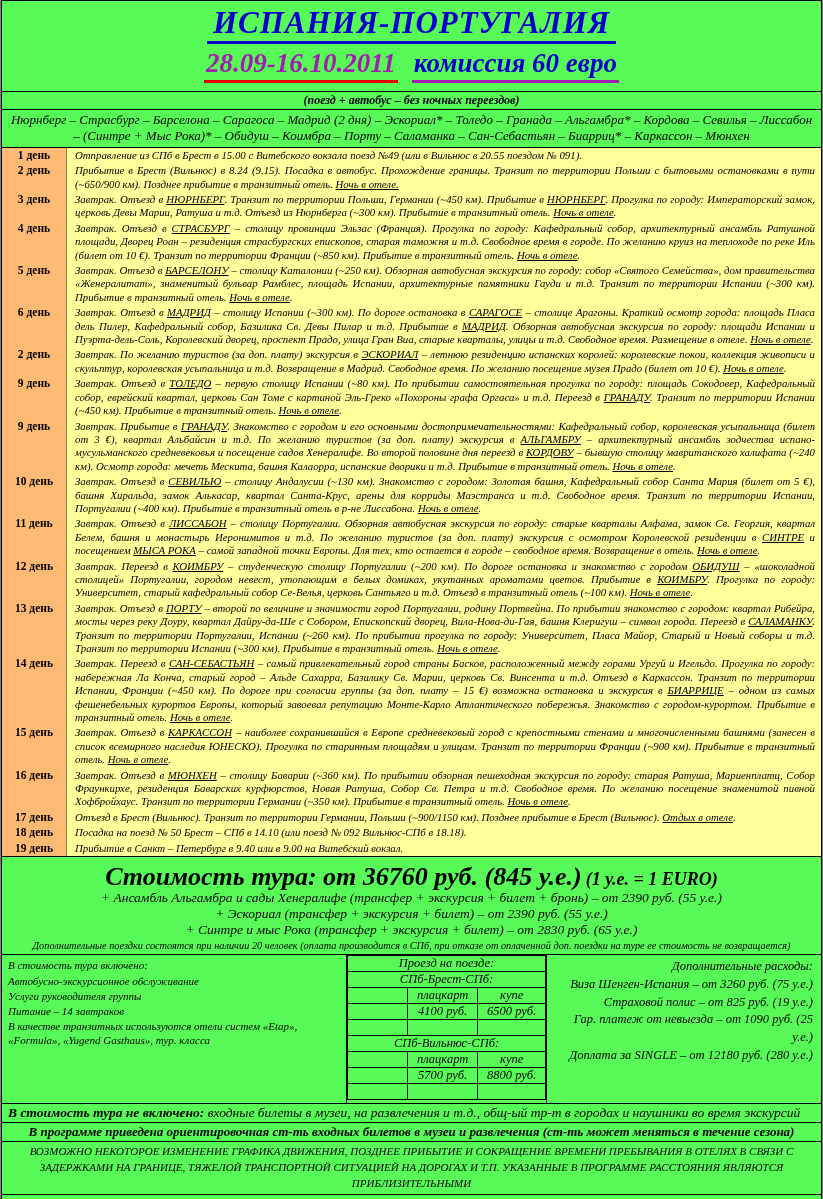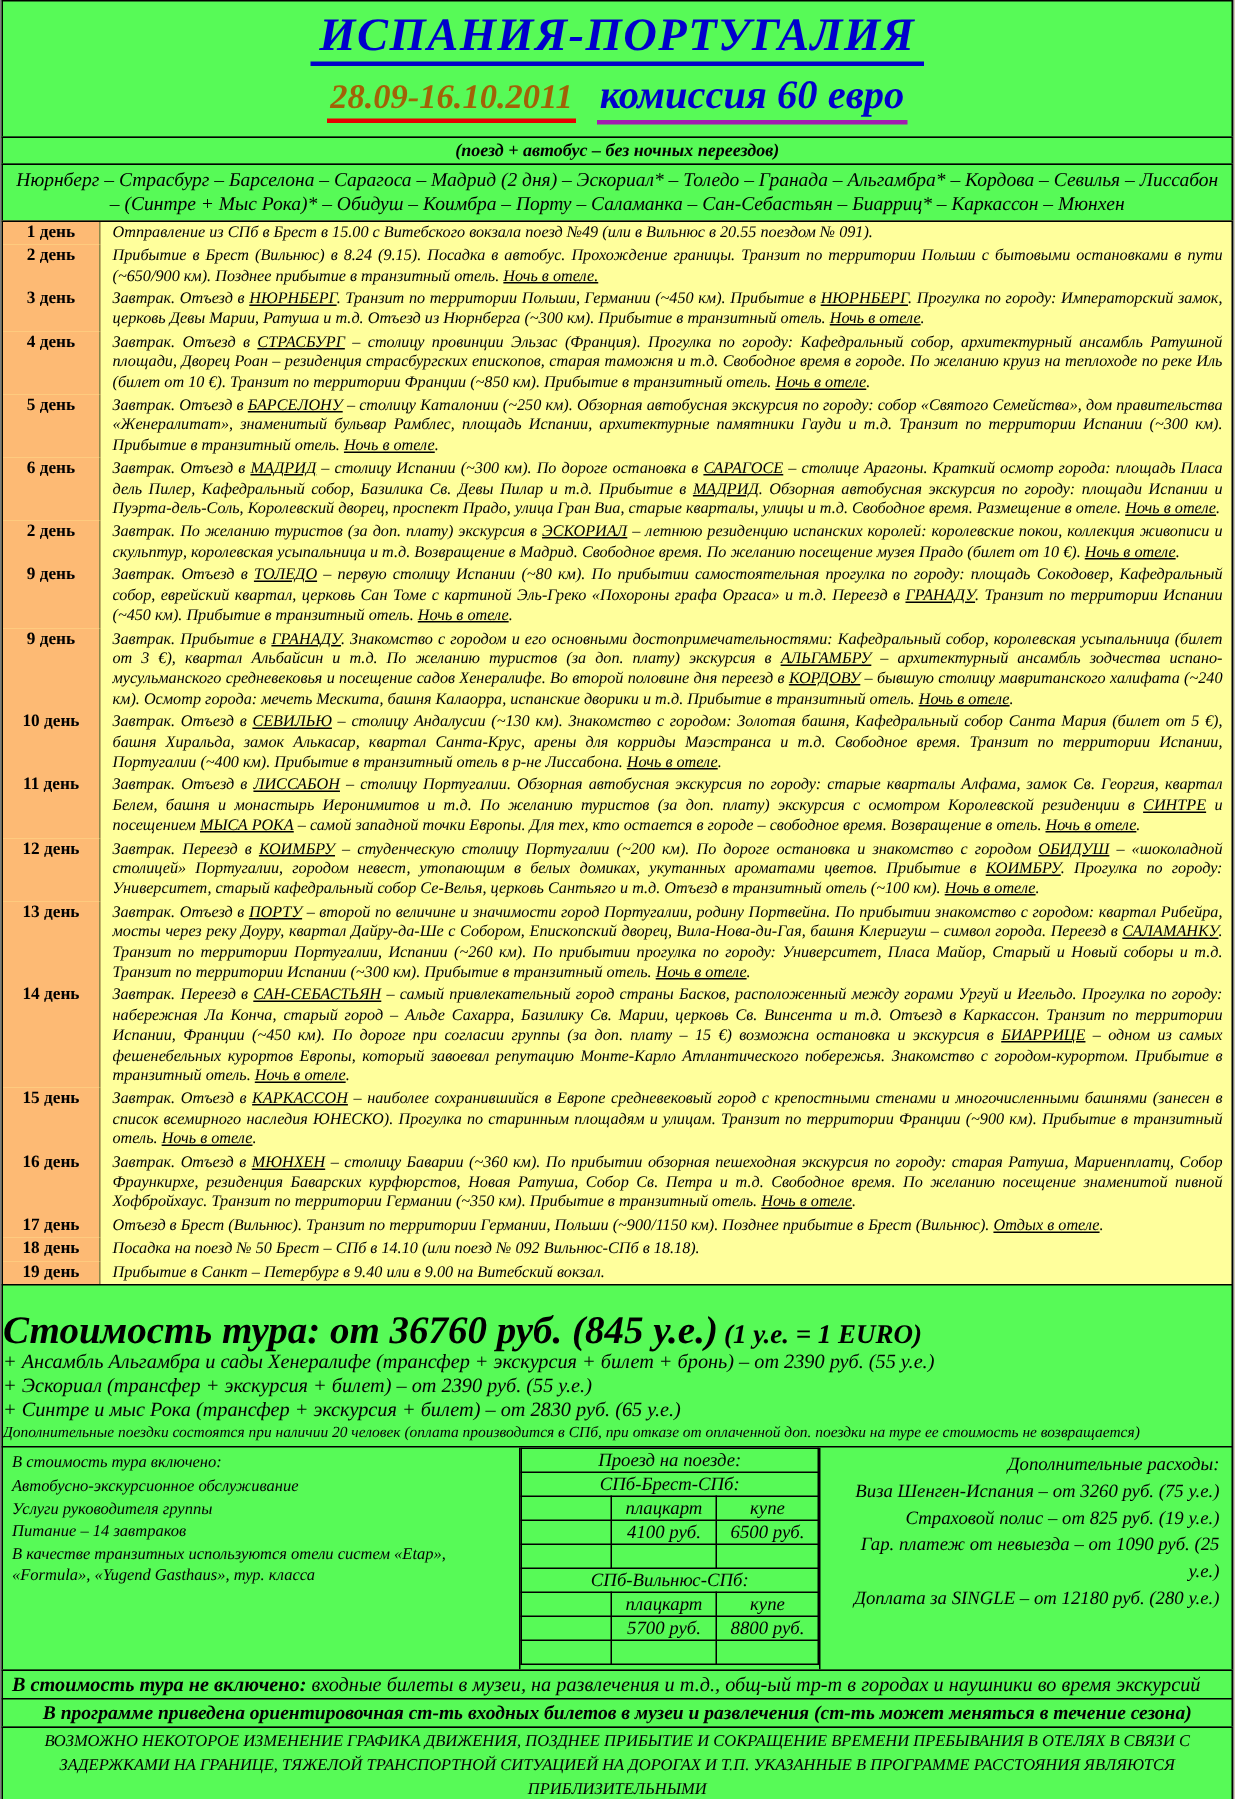--- a/index.html
+++ b/index.html
@@ -15,22 +15,22 @@
 
   
   .title-block{text-align:center;padding:6px 0 8px 0;}
   .main-title{
     display:inline-block;font-size:31px;font-weight:bold;font-style:italic;
     color:#0000cc;border-bottom:3px solid #0000cc;line-height:1.05;padding:0 6px 1px 6px;
     letter-spacing:1px;
   }
   .date-line{margin-top:4px;}
   .tour-dates{
-    display:inline-block;font-size:23px;font-weight:bold;font-style:italic;
-    color:#a16207;border-bottom:3px solid #e60000;padding:0 2px 1px 2px;
+    display:inline-block;font-size:27px;font-weight:bold;font-style:italic;
+    color:#a21caf;border-bottom:3px solid #e60000;padding:0 2px 1px 2px;
   }
   .commission{
     display:inline-block;font-size:27px;font-weight:bold;font-style:italic;
     color:#0000cc;border-bottom:3px solid #a21caf;padding:0 2px 1px 2px;margin-left:10px;
   }
   .transport-note{text-align:center;font-style:italic;font-weight:bold;font-size:12px;padding:1px 0;}
   .route-line{text-align:center;font-style:italic;font-size:13px;line-height:1.28;padding:2px 8px;}
 
   
   .days{background:#ffff9c;}
@@ -39,21 +39,21 @@
     flex:0 0 64px;background:#fdba74;border-right:1px solid #8a8a4a;
     font-weight:bold;font-size:11.5px;text-align:center;padding-top:1px;
   }
   .day-text{
     flex:1;font-style:italic;font-size:10.8px;line-height:13.4px;
     text-align:justify;padding:1px 6px 1px 8px;
   }
   .day-text u{text-underline-offset:1px;}
 
   
-  .pricing{text-align:left;padding:16px 0 3px 0;}
+  .pricing{text-align:center;padding:6px 0 3px 0;}
   .price-heading{font-size:26px;font-weight:bold;font-style:italic;line-height:1.05;}
   .price-note{font-size:18px;font-weight:bold;font-style:italic;}
   .price-option{font-size:13.5px;font-style:italic;line-height:1.18;}
   .price-fineprint{font-size:10.3px;font-style:italic;margin-top:2px;}
 
   
   .columns{display:flex;min-height:150px;}
   .col-included{flex:0 0 332px;border-right:1px solid #000;padding:3px 6px;font-style:italic;font-size:11px;line-height:1.35;}
   .col-included .inc-title{margin-bottom:1px;}
   .col-train{flex:0 0 199px;border-right:1px solid #000;padding:0;}

